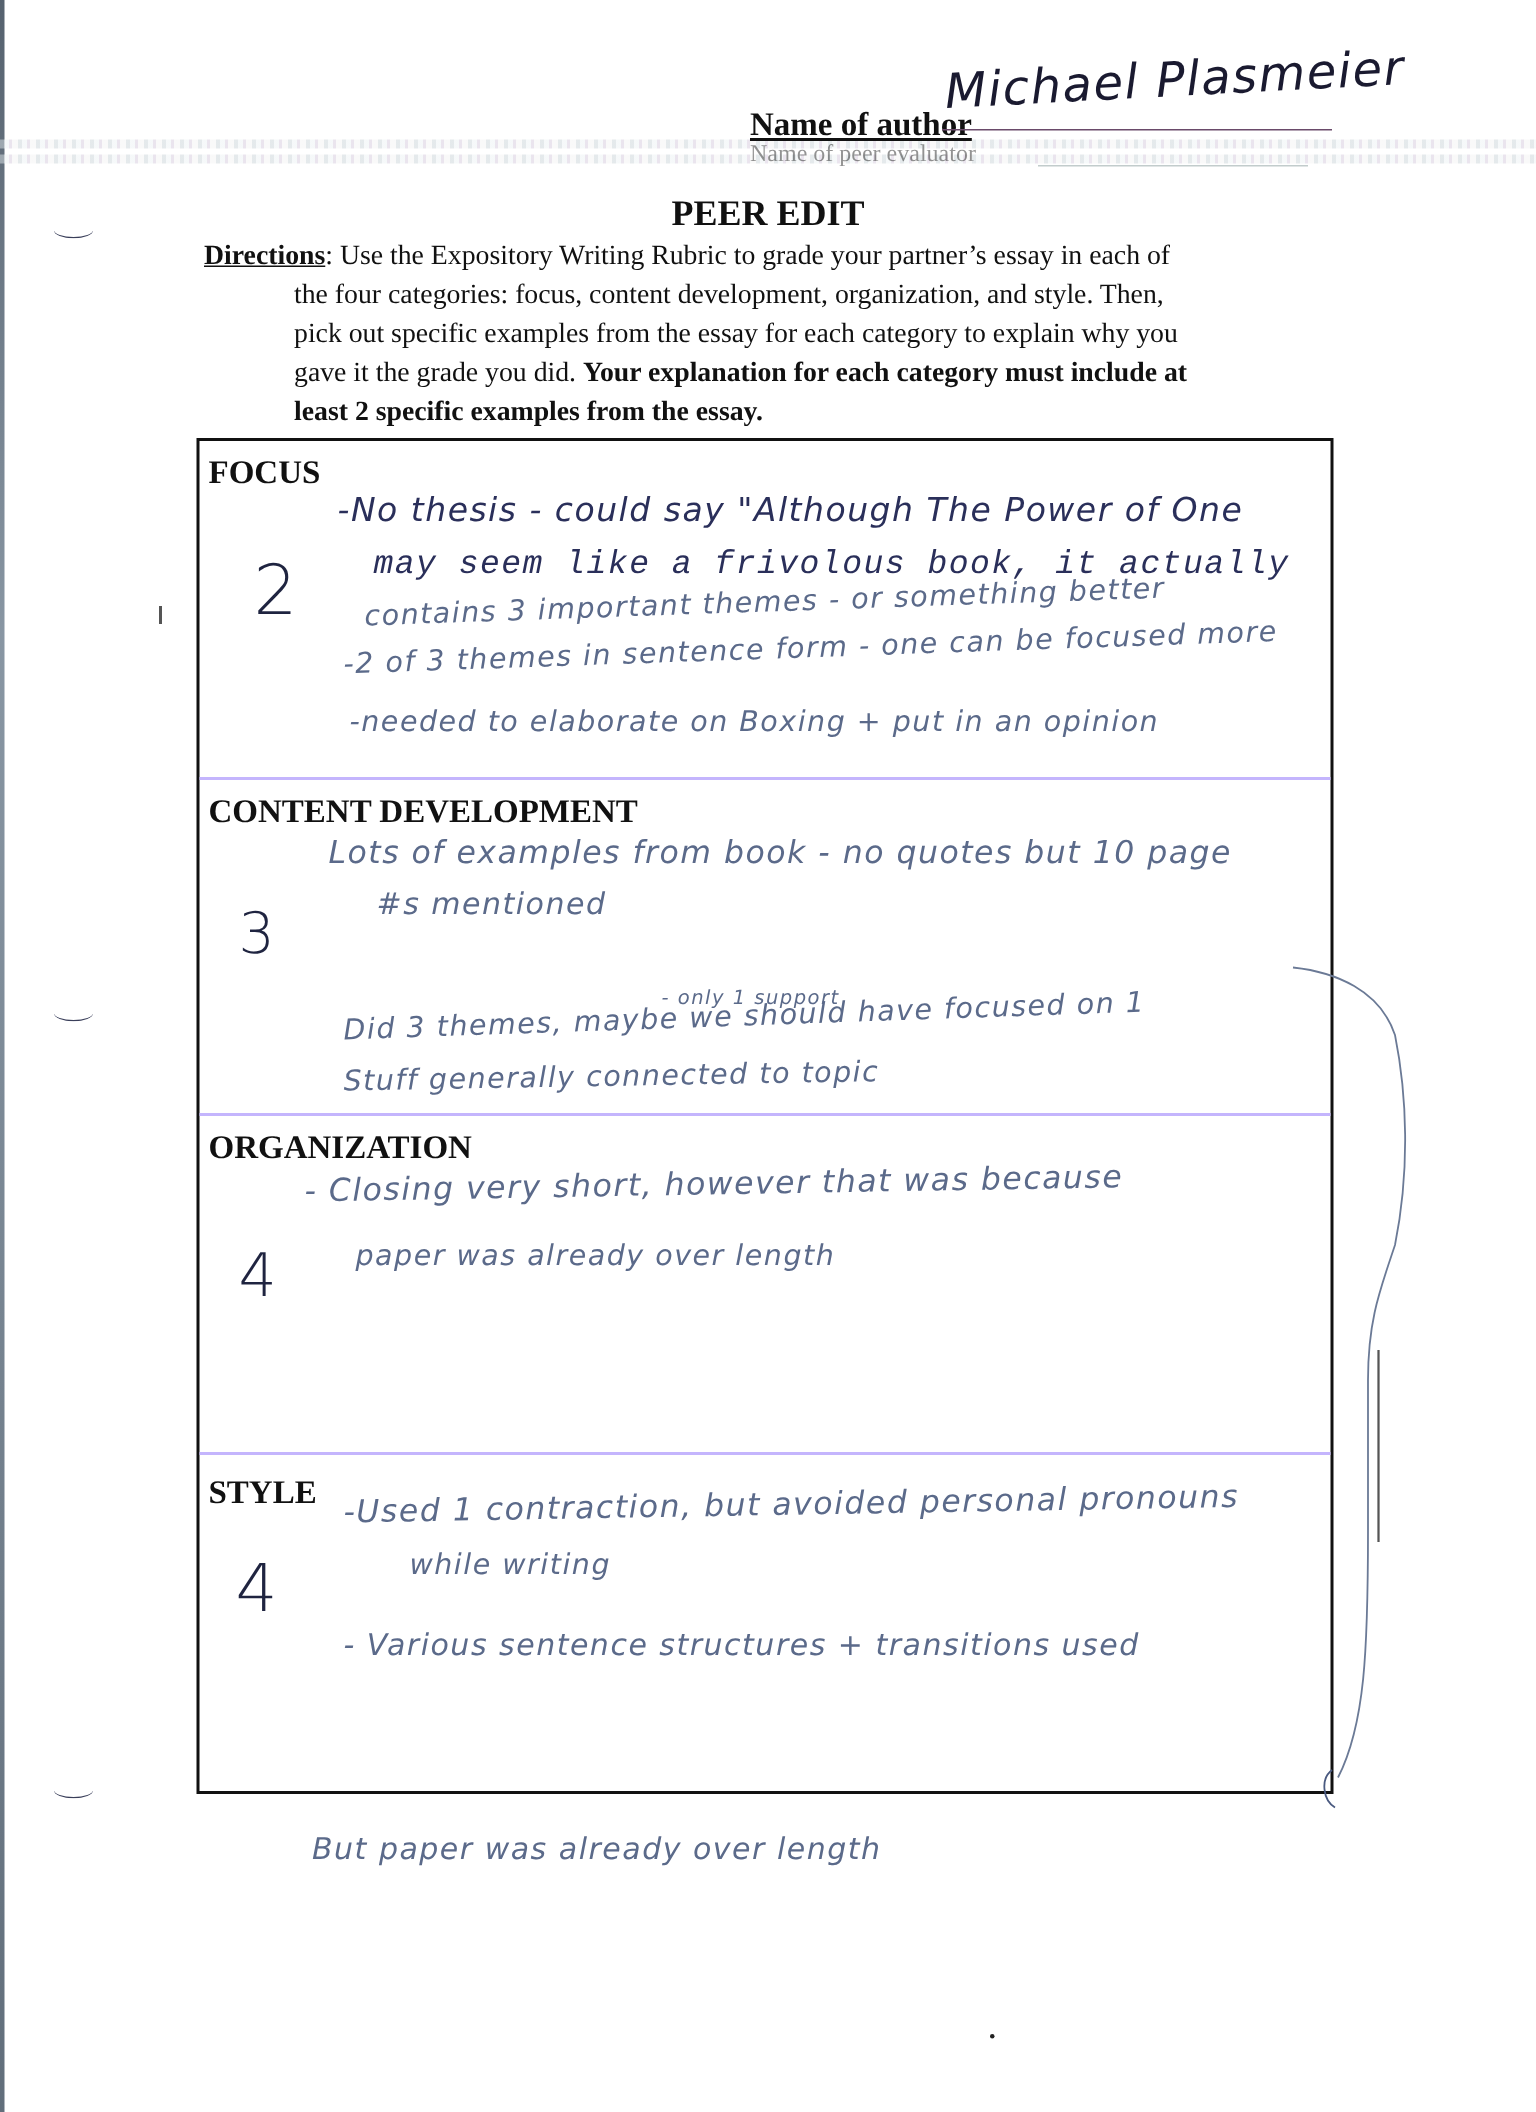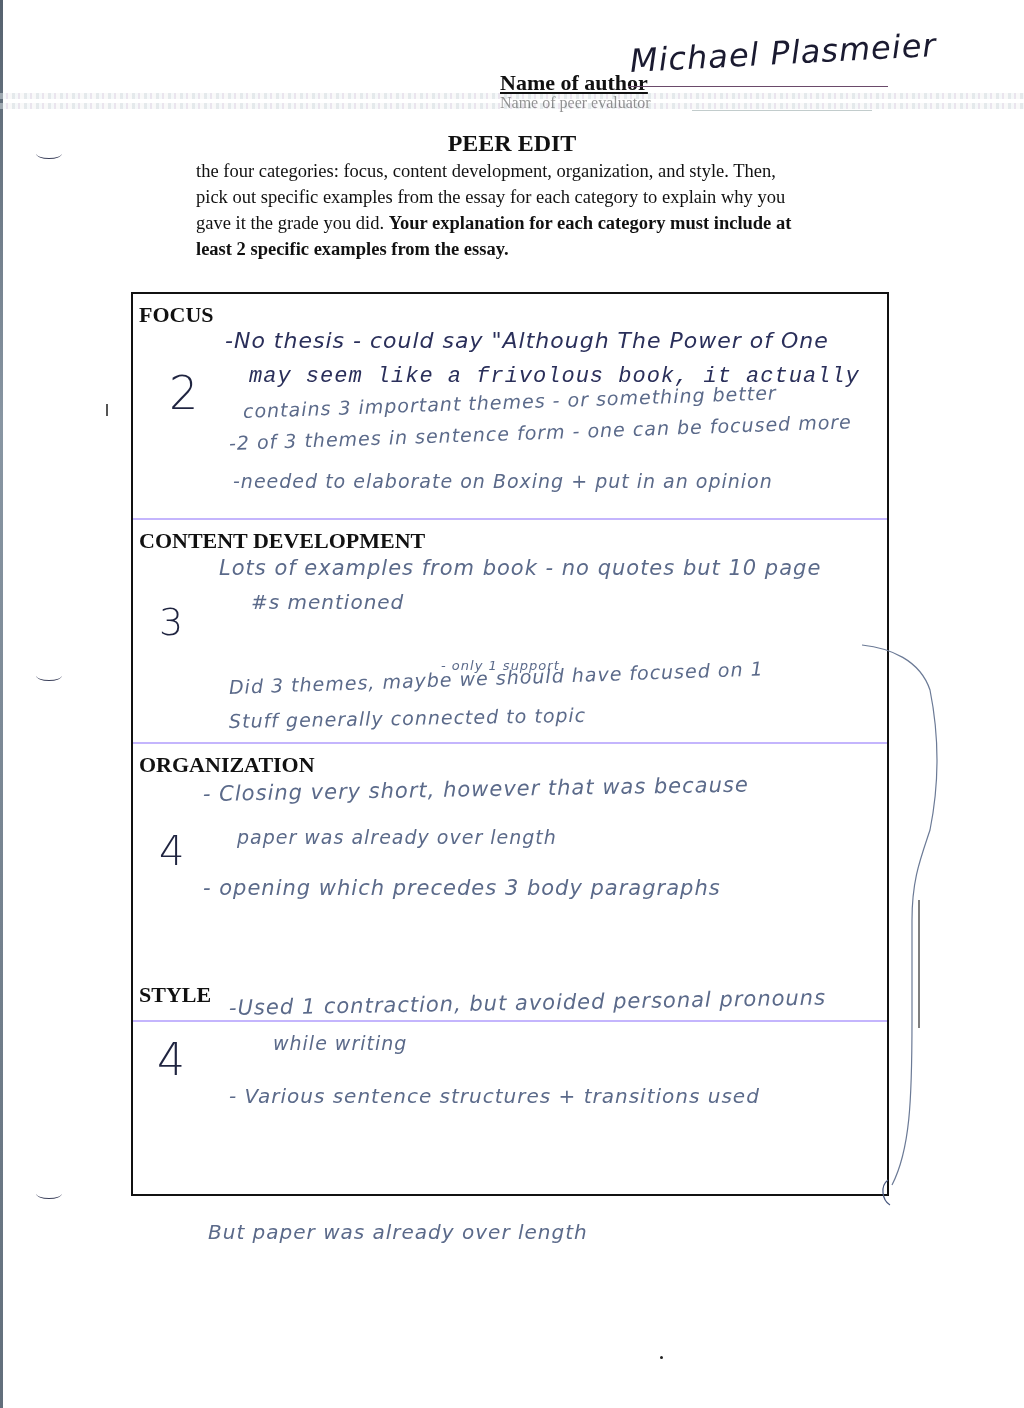--- a/index.html
+++ b/index.html
@@ -80,20 +80,21 @@
 
 <div class="printed-label" style="left:500px; top:70px; font-weight:bold; text-decoration: underline;">Name of author</div>
 <div class="author-line"></div>
 <div class="hand dark" style="left:630px; top:42px; font-size:32px; transform: rotate(-3deg);">Michael Plasmeier</div>
 <div class="printed-label" style="left:500px; top:94px; opacity:0.45; font-size:16px;">Name of peer evaluator</div>
 <div style="position:absolute; left:692px; top:110px; width:180px; height:1px; background:#9aa; opacity:0.6;"></div>
 
 <div class="title">PEER EDIT</div>
 
 <div class="directions">
+  <span class="first"><span class="lbl">Directions</span><span>: Use the Expository Writing Rubric to grade your partner’s essay in each of</span></span>
   <span class="indent">the four categories: focus, content development, organization, and style. Then,</span>
   <span class="indent">pick out specific examples from the essay for each category to explain why you</span>
   <span class="indent"><span>gave it the grade you did. </span><b>Your explanation for each category must include at</b></span>
   <span class="indent"><b>least 2 specific examples from the essay.</b></span>
 </div>
 
 <div class="margin-mark" style="left:36px; top:148px;"></div>
 <div style="position:absolute; left:106px; top:404px; width:2px; height:12px; background:#555;"></div>
 <div class="margin-mark" style="left:36px; top:670px;"></div>
 <div class="margin-mark" style="left:36px; top:1188px;"></div>
@@ -113,26 +114,25 @@
   <div class="row" style="top:226px; height:224px;">
     <div class="row-label">CONTENT DEVELOPMENT</div>
     <div class="grade" style="left:26px; top:80px; font-size:38px;">3</div>
     <div class="hand faint" style="left:86px; top:36px; font-size:21px;">Lots of examples from book - no quotes but 10 page</div>
     <div class="hand faint" style="left:118px; top:70px; font-size:20px;">#s mentioned</div>
     <div class="hand faint" style="left:308px; top:138px; font-size:13px;">- only 1 support</div>
     <div class="hand faint" style="left:96px; top:156px; font-size:19px; transform: rotate(-2deg);">Did 3 themes, maybe we should have focused on 1</div>
     <div class="hand faint" style="left:96px; top:190px; font-size:19px; transform: rotate(-1deg);">Stuff generally connected to topic</div>
   </div>
 
-  <div class="row" style="top:450px; height:278px;padding-left:44px;">
+  <div class="row" style="top:450px; height:226px;padding-left:44px;">
     <div class="row-label">ORGANIZATION</div>
     <div class="grade" style="left:26px; top:84px; font-size:40px;">4</div>
     <div class="hand faint" style="left:70px; top:38px; font-size:21px; transform: rotate(-1deg);">- Closing very short, however that was because</div>
     <div class="hand faint" style="left:104px; top:82px; font-size:19px;">paper was already over length</div>
-    <div class="hand faint" style="left:70px; top:132px; font-size:21px;">- opening which precedes 3 body paragraphs</div>
   </div>
 
   <div class="row" style="top:680px; height:220px;">
     <div class="row-label">STYLE</div>
     <div class="grade" style="left:24px; top:60px; font-size:44px;">4</div>
     <div class="hand faint" style="left:96px; top:22px; font-size:21px; transform: rotate(-1deg);">-Used 1 contraction, but avoided personal pronouns</div>
     <div class="hand faint" style="left:140px; top:58px; font-size:19px;">while writing</div>
     <div class="hand faint" style="left:96px; top:110px; font-size:20px;">- Various sentence structures + transitions used</div>
   </div>
 </div>

